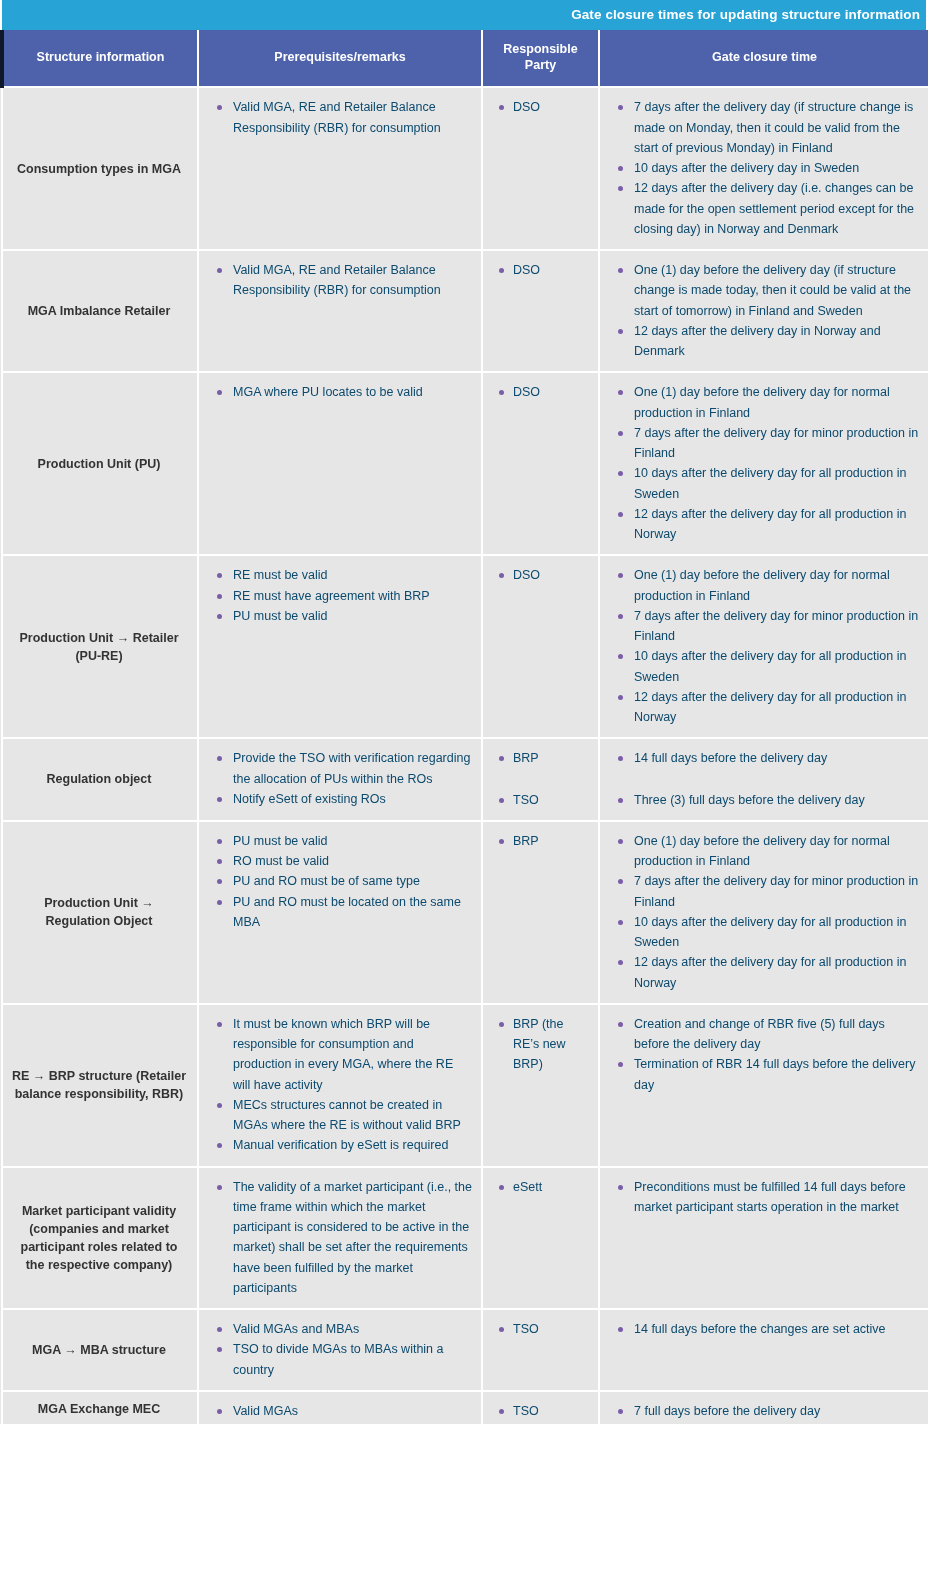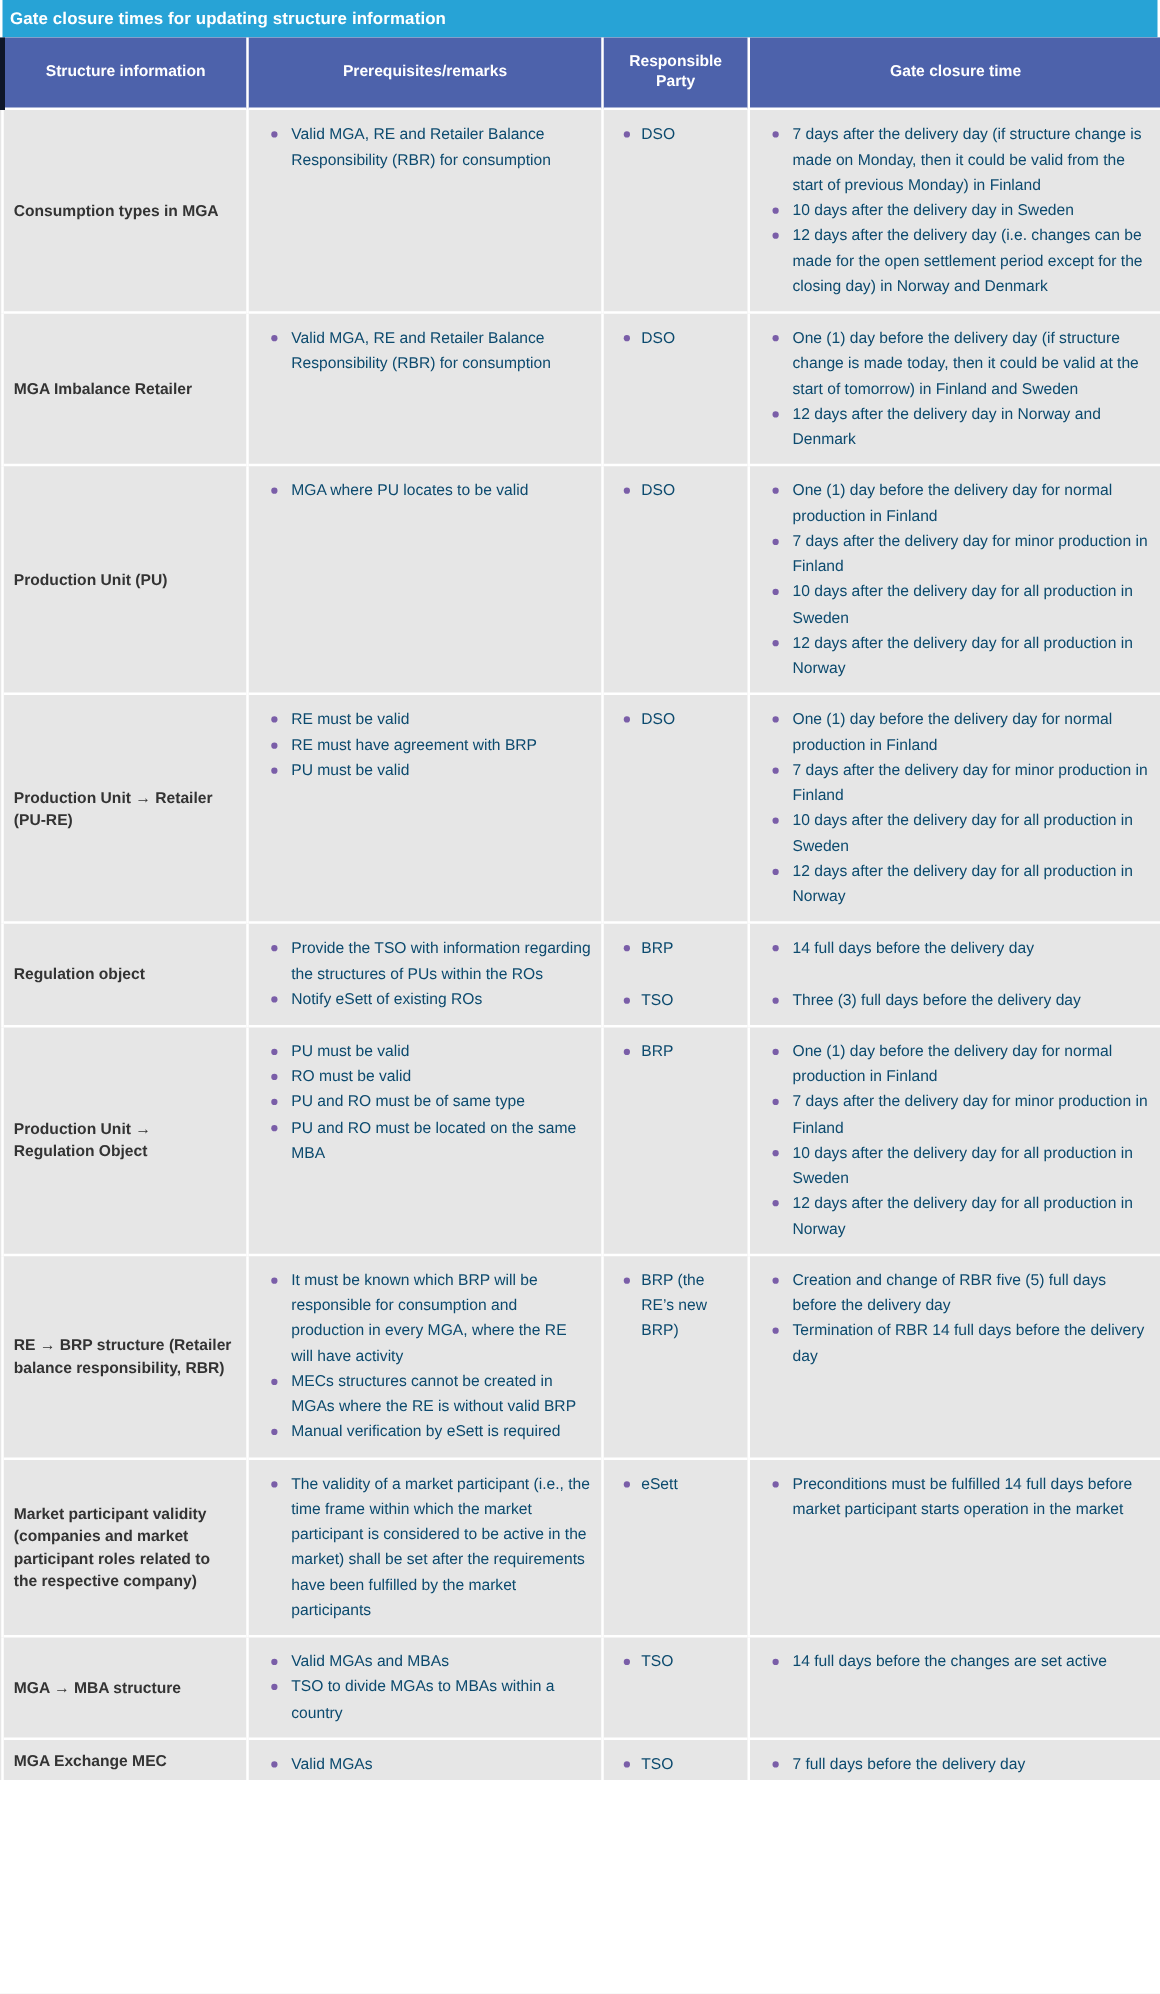--- a/index.html
+++ b/index.html
@@ -20,21 +20,21 @@
     box-sizing: border-box;
     overflow: hidden;
   }
 
   
   .title-bar {
     background: #27a3d6;
     color: #ffffff;
     font-weight: bold;
     font-size: 13.5px;
-    text-align: left;
+    text-align: right;
     padding: 7px 6px 8px 6px;
     letter-spacing: 0.1px;
     box-sizing: border-box;
     border-left: 2px solid #ffffff;
     border-right: 2px solid #ffffff;
   }
 
   
   table.gct {
     width: 928px;
@@ -77,20 +77,21 @@
   tbody tr:first-child td { border-top: 2px solid #ffffff; }
 
   
   .struct-cell {
     vertical-align: middle !important;
     padding: 8px 10px 8px 8px !important;
     font-weight: bold;
     font-size: 12.5px;
     color: #333333;
     line-height: 1.45;
+    text-align: center;
   }
 
   
   ul.blist {
     list-style: none;
     margin: 0;
     padding: 9px 8px 10px 0;
   }
 
   ul.blist li {
@@ -243,21 +244,21 @@
               <li>7 days after the delivery day for minor production in Finland</li>
               <li>10 days after the delivery day for all production in Sweden</li>
               <li>12 days after the delivery day for all production in Norway</li>
             </ul>
           </td>
         </tr>
         <tr>
           <td class="struct-cell">Regulation object</td>
           <td>
             <ul class="blist">
-              <li>Provide the TSO with information regarding the structures of PUs within the ROs</li>
+              <li>Provide the TSO with verification regarding the allocation of PUs within the ROs</li>
               <li>Notify eSett of existing ROs</li>
             </ul>
           </td>
           <td class="party-cell">
             <ul class="blist spaced">
               <li>BRP</li>
               <li>TSO</li>
             </ul>
           </td>
           <td>

